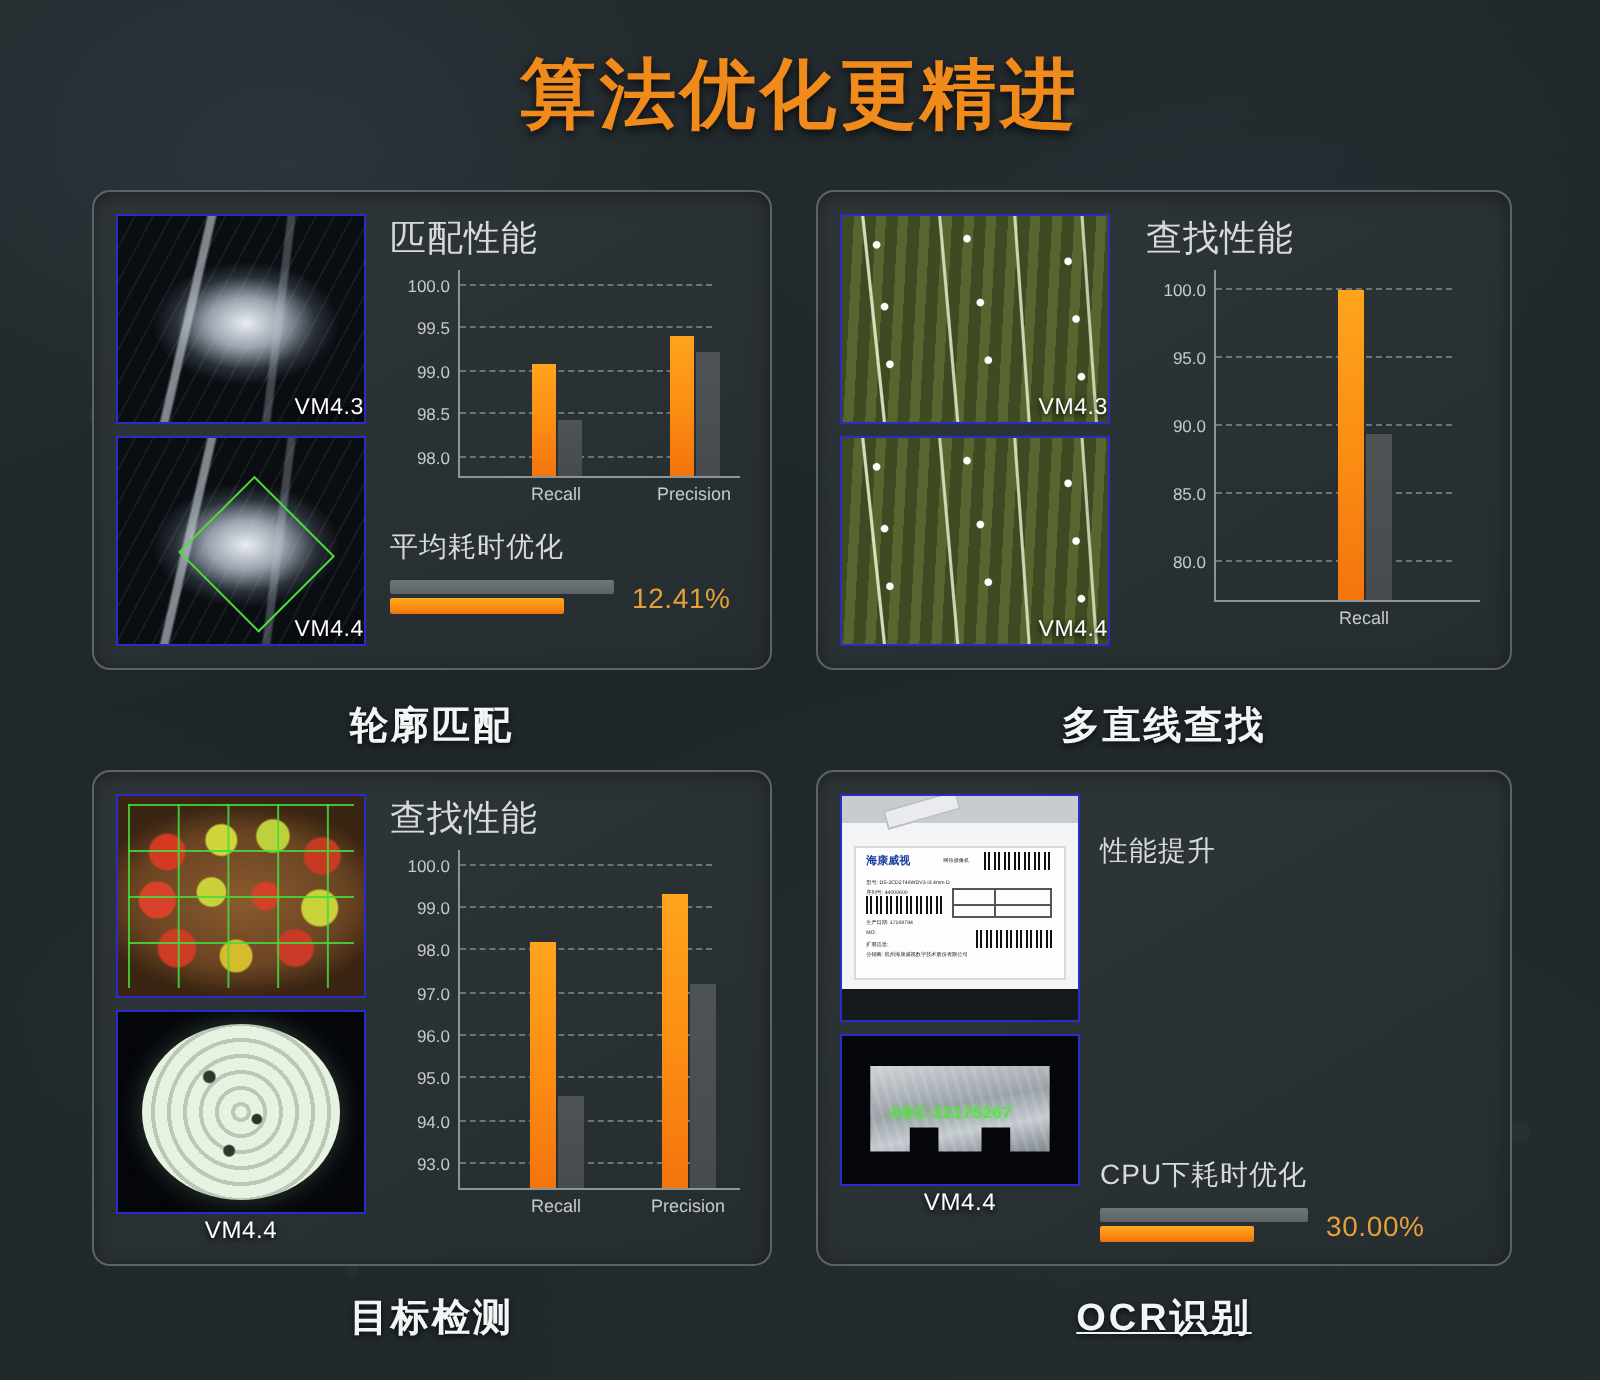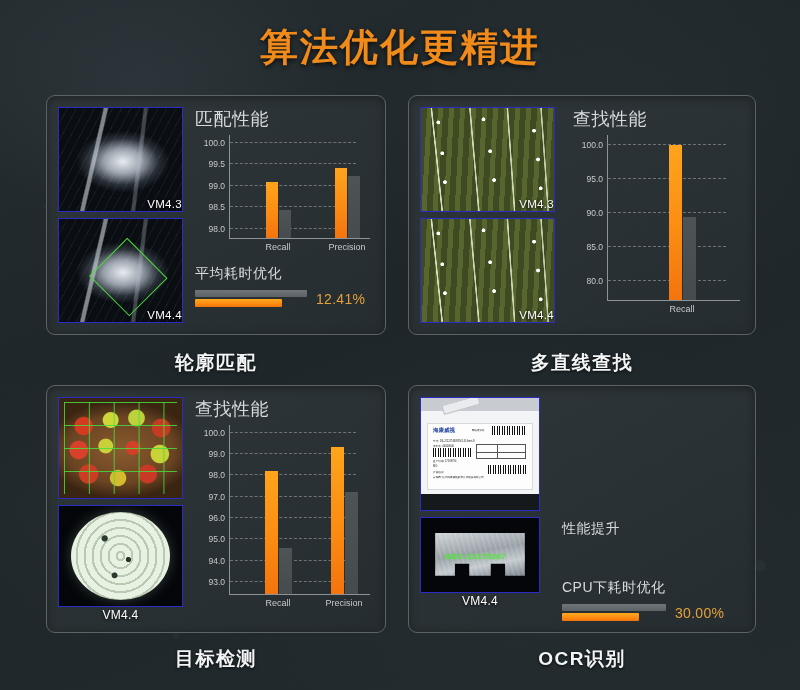--- a/index.html
+++ b/index.html
@@ -73,21 +73,21 @@
     text-align: center;
     font-size: 19px;
     font-weight: bold;
     color: #f2f4f5;
     letter-spacing: 1.5px;
     text-shadow: 0 1px 3px rgba(0,0,0,.8);
   }
   #caption-1 { left: 46px;  top: 350px; width: 340px; }
   #caption-2 { left: 408px; top: 350px; width: 348px; }
   #caption-3 { left: 46px;  top: 646px; width: 340px; }
-  #caption-4 { left: 408px; top: 646px; width: 348px; }
+  #caption-4 { left: 408px; top: 646px; width: 348px; text-decoration: underline; }
 
   
   .img-col {
     display: flex;
     flex-direction: column;
     gap: 6px;
     flex: 0 0 auto;
   }
   .thumb-wrap { position: relative; }
   .thumb {
@@ -541,21 +541,21 @@
       </div>
       <div class="thumb-wrap">
         <div class="thumb" style="width:120px;height:76px;">
           <div class="im-part"></div>
           <div class="ocr-text">ABC-22175267</div>
         </div>
         <div class="thumb-label below">VM4.4</div>
       </div>
     </div>
 
-    <div class="content-col" style="padding-left:22px;justify-content:flex-end;padding-top:14px;">
+    <div class="content-col" style="padding-left:10px;justify-content:space-between;padding-top:14px;">
       <div class="metric">
         <div class="metric-title">性能提升</div>
       </div>
       <div class="metric" style="margin-top:34px;">
         <div class="metric-title">CPU下耗时优化</div>
         <div class="metric-row">
           <div class="bar-stack" style="width:104px;">
             <div class="bar-bg"></div>
             <div class="bar-fill" style="width:74%"></div>
           </div>

